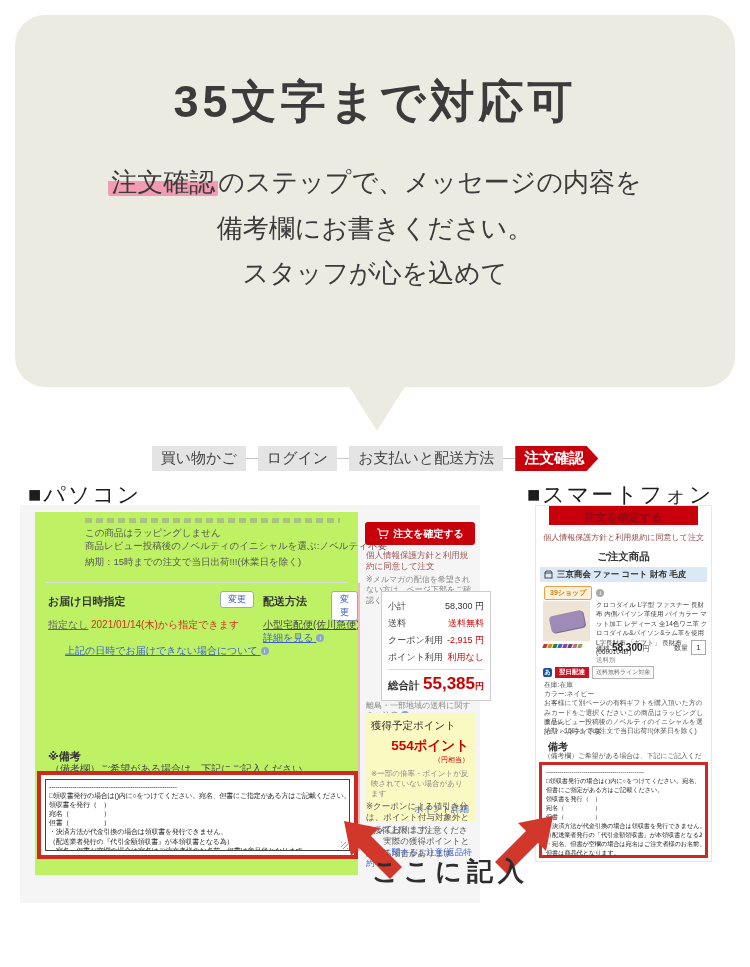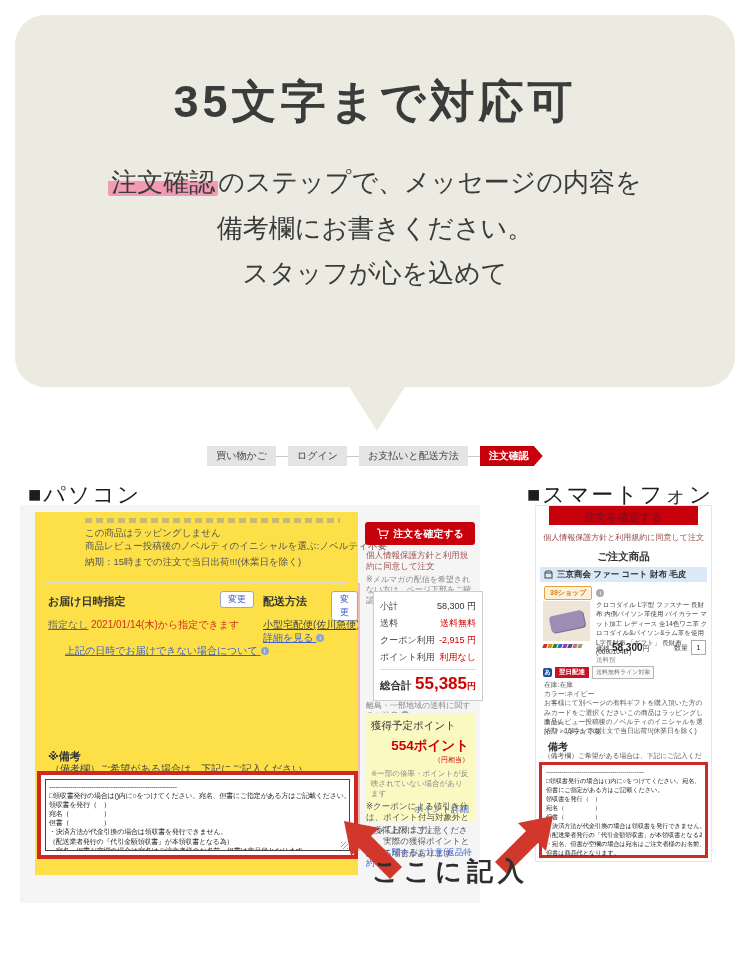--- a/index.html
+++ b/index.html
@@ -12,32 +12,32 @@
           border-left:29px solid transparent;border-right:29px solid transparent;
           border-top:46px solid #ecebe1;}
   .bubble-title{position:absolute;top:72px;left:0;width:100%;text-align:center;
           font-size:45px;font-weight:bold;color:#3b3b3b;letter-spacing:4px;}
   .bubble-body{position:absolute;top:160px;left:0;width:100%;text-align:center;
           font-size:26px;color:#3b3b3b;line-height:1.75;font-weight:500;}
   .hl-pink{background:linear-gradient(180deg,rgba(0,0,0,0) 46%,#f19cb4 46%,#f19cb4 98%,rgba(0,0,0,0) 98%);
           padding:0 3px;border-radius:4px;}
   
   .crumbs{position:absolute;top:446px;left:0;width:100%;display:flex;
-          justify-content:center;align-items:center;font-size:10px;}
+          justify-content:center;align-items:center;font-size:15px;}
   .crumb{background:#e4e4e4;color:#444;padding:3px 9px;white-space:nowrap;}
   .crumb-link{height:1px;width:12px;background:#c9c9c9;}
   .crumb-cur{background:#c7000b;color:#fff;padding:3px 14px 3px 9px;white-space:nowrap;
           clip-path:polygon(0 0,86% 0,100% 50%,86% 100%,0 100%);font-weight:bold;}
   
   .sec-h{position:absolute;font-size:22px;color:#1d1d1d;letter-spacing:2px;}
   .sec-pc{left:28px;top:480px;}
   .sec-sp{left:527px;top:480px;}
   
   .pcshot{position:absolute;left:20px;top:505px;width:460px;height:398px;background:#f5f5f6;}
-  .pcpanel{position:absolute;left:15px;top:7px;width:323px;height:363px;background:#fde047;}
+  .pcpanel{position:absolute;left:15px;top:7px;width:323px;height:363px;background:#bef264;}
   .cropline{position:absolute;height:5px;opacity:.55;
      background:repeating-linear-gradient(90deg,#9a9a9a 0 7px,transparent 7px 11px);}
   .pcline{position:absolute;left:50px;font-size:9.5px;color:#555;white-space:nowrap;}
   .pcdivider{position:absolute;left:10px;right:10px;top:70px;height:1px;background:#ddd;}
   .pchead{position:absolute;font-size:11px;font-weight:bold;color:#333;}
   .chgbtn{position:absolute;font-size:9px;color:#3a5fcd;background:#fff;border:1px solid #9aa7c7;
           border-radius:3px;padding:1px 7px;}
   .gray10{position:absolute;font-size:10px;color:#666;white-space:nowrap;text-decoration:underline;}
   .red10{position:absolute;font-size:10px;color:#d03020;white-space:nowrap;}
   .bluelink{color:#3a5fcd;}
@@ -56,21 +56,21 @@
      background:repeating-linear-gradient(135deg,#999 0 1px,transparent 1px 3px);}
   .pinkline{position:absolute;left:338px;top:78px;width:2px;height:268px;background:#f2b9b9;}
   
   .side{position:absolute;left:345px;top:0;width:112px;}
   .orderbtn{position:absolute;left:0;top:17px;width:110px;height:23px;background:#c7000b;
           border-radius:3px;color:#fff;font-size:10px;font-weight:bold;display:flex;
           align-items:center;justify-content:center;gap:4px;}
   .agree{position:absolute;left:1px;top:45px;width:110px;font-size:8.5px;line-height:1.35;color:#a05151;}
   .smallgray{font-size:8px;line-height:1.3;color:#888;}
   .mailmag{position:absolute;left:1px;top:70px;width:110px;}
-  .sumbox{position:absolute;left:8px;top:86px;width:110px;background:#fff;border:1px solid #ccc;
+  .sumbox{position:absolute;left:16px;top:86px;width:110px;background:#fff;border:1px solid #ccc;
           box-sizing:border-box;padding:5px 6px 6px;}
   .sumrow{display:flex;justify-content:space-between;font-size:9px;color:#444;margin:3px 0 4px;}
   .sumrow .v{color:#333;}
   .sumrow .v.red{color:#d00000;}
   .sumdiv{height:1px;background:#ddd;margin:5px 0 4px;}
   .totrow{display:flex;justify-content:space-between;align-items:baseline;}
   .totlbl{font-size:10.5px;font-weight:bold;color:#333;}
   .totval{font-size:17px;font-weight:bold;color:#d00000;}
   .totunit{font-size:9px;}
   .remote{position:absolute;left:1px;top:196px;width:110px;font-size:8px;}

